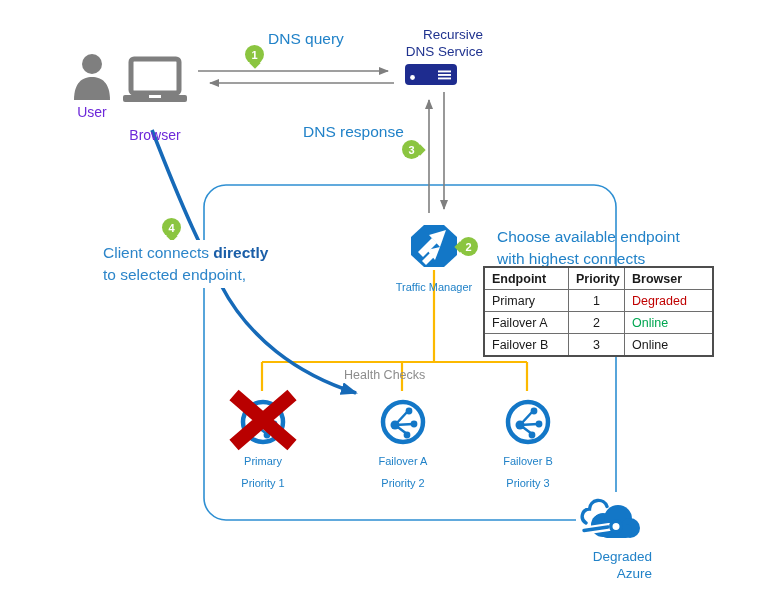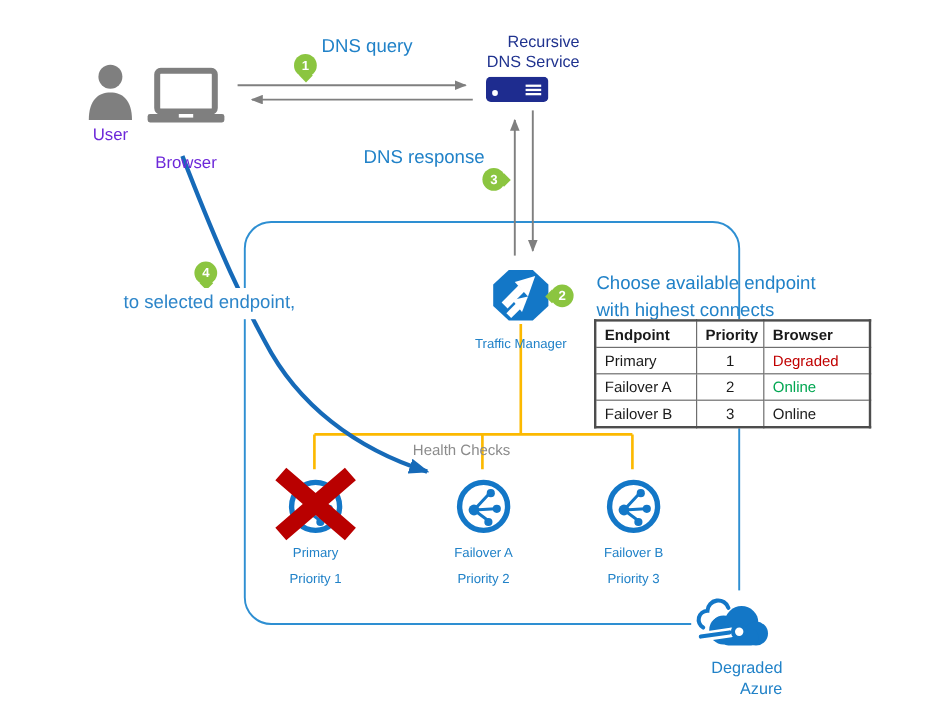--- a/index.html
+++ b/index.html
@@ -99,20 +99,21 @@
 
   <div class="abs lbl" style="left:303px;top:122px;">DNS response</div>
   <div class="abs badge tail-right" style="left:402px;top:140px;">
       <span>3</span>
     </div>
 
   <div class="abs badge tail-down" style="left:162px;top:218px;">
       <span>4</span>
     </div>
   <div class="abs client-text" style="left:103px;top:240px;">
+    <div><span>Client connects </span><b>directly</b></div>
     <div>to selected endpoint,</div>
   </div>
 
   <div class="abs" style="left:409px;top:223px;width:50px;height:46px;">
     <svg width="50" height="46" viewBox="0 0 50 46">
       <polygon points="15,2 35,2 48,14 48,32 35,44 15,44 2,32 2,14" fill="#1377c7"></polygon>
       <polygon points="9,29 14,34 28,20 23,15" fill="#ffffff"></polygon>
       <polygon points="20,12 37,7 31,24" fill="#ffffff"></polygon>
       <polygon points="13,38 17,42 25,34 21,30" fill="#ffffff"></polygon>
       <polygon points="18,27 31,24 26,37" fill="#ffffff"></polygon>
@@ -121,21 +122,21 @@
   <div class="abs badge tail-left" style="left:459px;top:237px;">
       <span>2</span>
     </div>
   <div class="abs blue-cap" style="left:379px;top:276px;width:110px;">Traffic Manager</div>
 
   <div class="abs choose-text" style="left:497px;top:226px;">
     <div>Choose available endpoint</div>
     <div>with highest connects</div>
   </div>
 
-  <table class="ep-table abs" style="left:495px;top:266px;padding-left:28px;">
+  <table class="ep-table abs" style="left:483px;top:266px;padding-left:28px;">
     <tbody>
         <tr>
       <th class="ecol">Endpoint</th>
       <th class="pcol">Priority</th>
       <th class="scol">Browser</th>
     </tr>
     <tr>
       <td>Primary</td>
       <td class="pcol">1</td>
       <td style="color: rgb(192, 0, 0);">Degraded</td>

